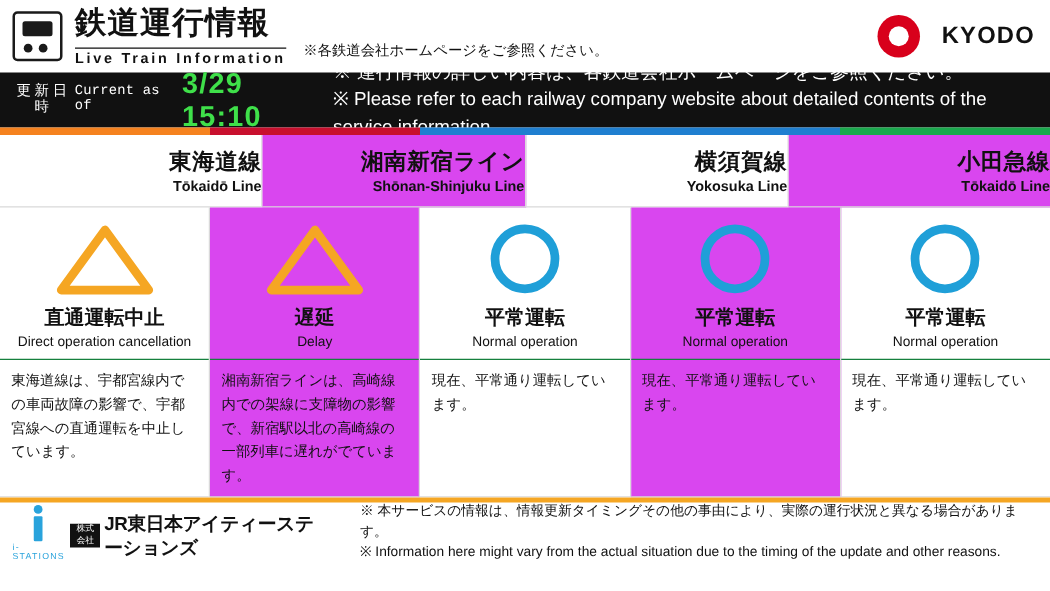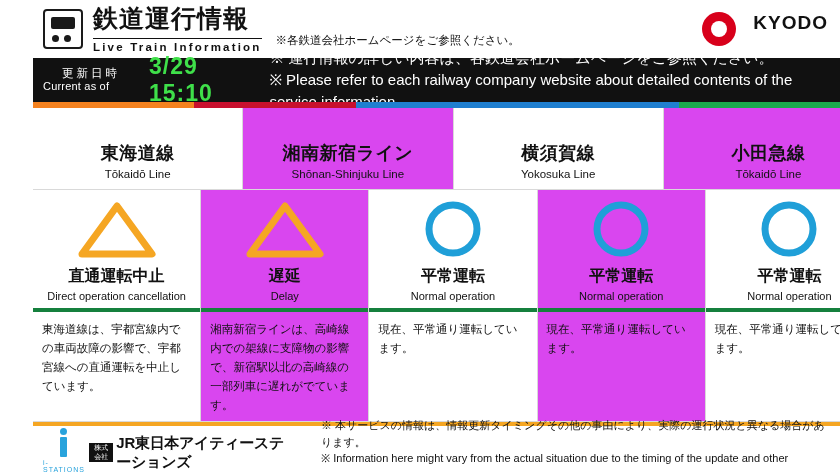--- a/index.html
+++ b/index.html
@@ -2,21 +2,21 @@
 <html><head>
 <meta charset="utf-8">
 <style>
   * { box-sizing: border-box; margin: 0; padding: 0; }
   body {
     width: 840px; height: 473px;
     font-family: "Liberation Sans", sans-serif;
     background: #ffffff;
     overflow: hidden;
   }
-  .page { width: 840px; height: 473px; position: relative; background: #fff; padding-left: 33px; }
+  .page { width: 840px; height: 473px; position: relative; background: #fff; }
 
   
   .header {
     height: 58px;
     display: flex;
     align-items: center;
     padding: 0 10px;
     position: relative;
   }
   .train-icon {
@@ -52,21 +52,21 @@
     font-size: 11.5px; color: #111; letter-spacing: 2.2px;
     border-top: 1px solid #111; margin-top: 6px; padding-top: 2px;
     font-weight: bold;
   }
   .header-note {
     font-size: 11.5px; color: #111; margin-left: 14px; align-self: flex-end;
     padding-bottom: 10px;
   }
   .kyodo {
     position: absolute; right: 12px; top: 12px;
-    display: flex; align-items: flex-start; gap: 17px;
+    display: flex; align-items: center; gap: 17px;
   }
   .kyodo-mark {
     width: 34px; height: 34px; border-radius: 50%;
     background: #d8001b; position: relative;
   }
   .kyodo-mark::after {
     content: "";
     position: absolute; left: 9px; top: 9px;
     width: 16px; height: 16px; border-radius: 50%;
     background: #fff;
@@ -75,21 +75,21 @@
     font-size: 19px; font-weight: bold; color: #111; letter-spacing: 1px;
   }
 
   
   .updatebar {
     background: #111; color: #fff;
     height: 44px;
     display: flex; align-items: center;
     padding: 0 10px;
   }
-  .ub-left { display: flex; flex-direction: column; line-height: 1.15; min-width: 96px; }
+  .ub-left { display: flex; flex-direction: row; line-height: 1.15; min-width: 96px; font-family: Liberation Mono, monospace; }
   .ub-left .jp { font-size: 11.5px; letter-spacing: 3px; text-align: center; }
   .ub-left .en { font-size: 11px; letter-spacing: 0.2px; }
   .ub-time {
     font-size: 23px; font-weight: bold; color: #3fe04a;
     margin: 0 18px 0 10px; letter-spacing: 1px;
   }
   .ub-right { font-size: 15px; line-height: 1.45; }
 
   
   .colorstrip { display: flex; height: 6px; }
@@ -97,32 +97,31 @@
 
   
   .grid { display: flex; width: 840px; }
   .col { flex: 1 1 0; min-width: 0; border-right: 1px solid #d9d9d9; }
   .col:last-child { border-right: none; }
   .col.alt { background: #d946ef; }
 
   .line-name {
     height: 58px;
     display: flex; flex-direction: column;
-    align-items: center; justify-content: center;
+    align-items: flex-end; justify-content: center;
     border-bottom: 1px solid #d9d9d9;
-    margin-top: 24px;
   }
   .line-jp { font-size: 18px; font-weight: bold; color: #111; letter-spacing: 0.5px; }
-  .line-en { font-size: 11.5px; color: #111; margin-top: 3px; }
+  .line-en { font-size: 11.5px; color: #111; margin-top: 3px; font-weight: bold; }
 
   .status-cell {
     height: 122px;
     display: flex; flex-direction: column;
     align-items: center; justify-content: center;
-    border-bottom: 4px solid #15803d;
+    border-bottom: 1px solid #15803d;
     padding-top: 4px;
   }
   .sym { height: 58px; display: flex; align-items: center; justify-content: center; }
   .sym svg { display: block; }
   .status-jp { font-size: 16px; font-weight: bold; color: #111; margin-top: 8px; }
   .status-en { font-size: 11px; color: #111; margin-top: 3px; }
 
   .desc {
     height: 110px;
     font-size: 11.5px;

